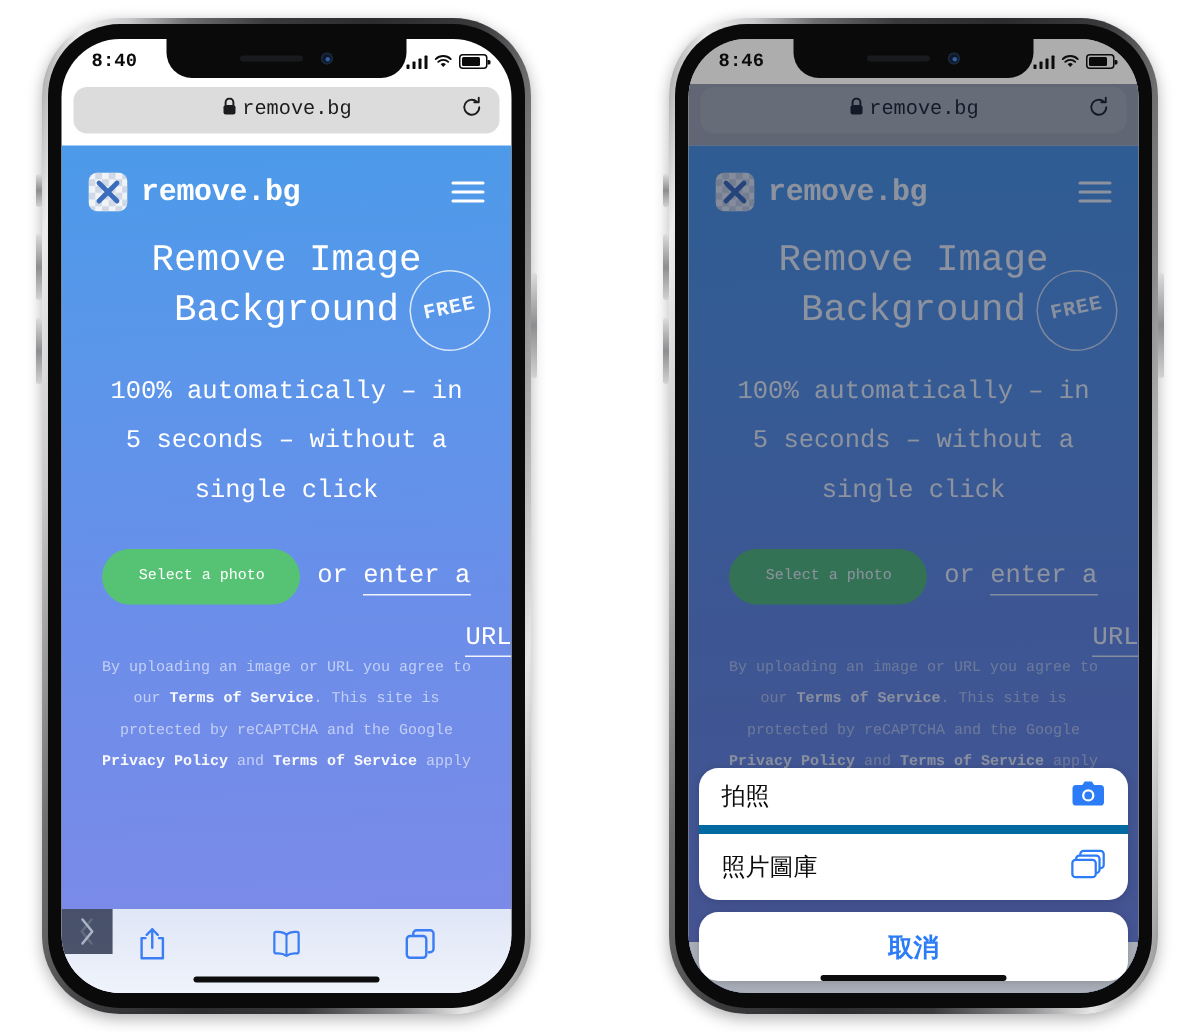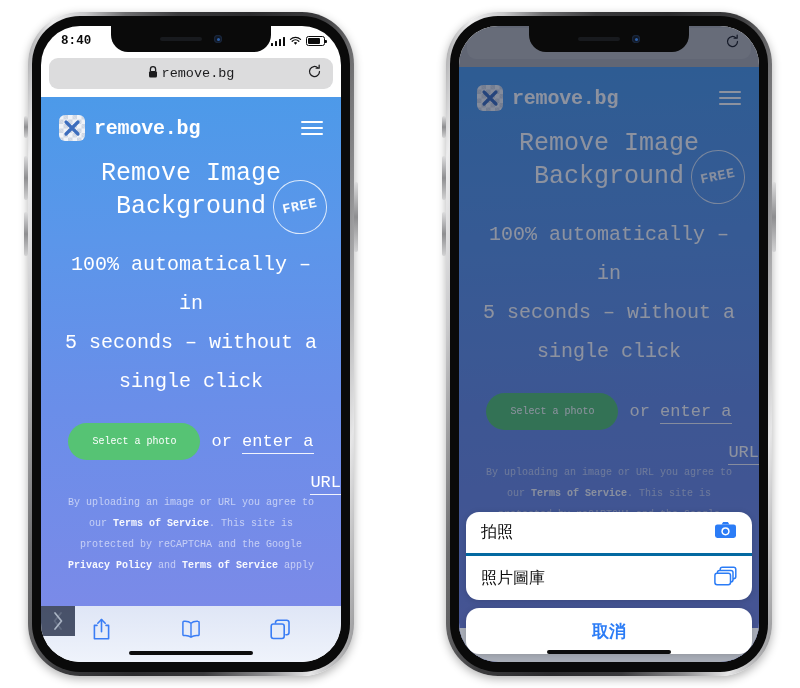--- a/index.html
+++ b/index.html
@@ -118,21 +118,21 @@
   .freebadge{
     position:absolute; right:14px; top:23px;
     width:54px;height:54px;border-radius:50%;
     border:1.6px solid rgba(255,255,255,.78);
     color:rgba(255,255,255,.95); font-size:13.5px; font-weight:bold; letter-spacing:.6px;
     display:flex; align-items:center; justify-content:center;
     transform:rotate(-12deg);
   }
   .subline{
     margin-top:22px; padding:0 22px; text-align:center;
-    color:#fff; font-size:20px; line-height:1.95; font-weight:300;
+    color:#fff; font-size:17px; line-height:1.95; font-weight:300;
   }
   .cta{
     margin-top:22px; padding:0 22px;
     display:flex; align-items:center; justify-content:center; gap:11px; flex-wrap:wrap;
   }
   .selectbtn{
     background:#56c374; color:#fff; border:none;
     padding:13px 24px; border-radius:26px;
     font-size:10px; font-family:inherit; cursor:pointer;
   }
@@ -177,21 +177,21 @@
     position:absolute; left:0; right:0; bottom:0; z-index:60;
     padding:0 7px 8px;
   }
   .sheet-group{
     background:#fff; border-radius:13px; overflow:hidden;
     box-shadow:0 1px 6px rgba(0,0,0,.15);
   }
   .sheet-row{
     height:44px; display:flex; align-items:center; justify-content:space-between;
     padding:0 15px; font-size:16px; color:#0b0b0b;
-    border-bottom:3px solid #0369a1;
+    border-bottom:6px solid #0369a1;
     cursor:pointer;
   }
   .sheet-row:last-child{ border-bottom:none; }
   .sheet-cancel{
     margin-top:8px; background:#fff; border-radius:13px;
     height:46px; display:flex; align-items:center; justify-content:center;
     color:#2b7cf6; font-size:17px; font-weight:bold; cursor:pointer;
     box-shadow:0 1px 6px rgba(0,0,0,.15);
   }
   .sheet-bottombar{
@@ -350,20 +350,41 @@
     <div class="btn-side btn-power"></div>
 
     <div class="bezel">
       <div class="screen">
 
         <div class="notch">
           <div class="speaker"></div>
           <div class="frontcam"></div>
         </div>
 
+        <div class="statusbar">
+          <div class="sb-time">8:46</div>
+          <div class="sb-right">
+            <div class="bars">
+                <i></i>
+                <i></i>
+                <i></i>
+                <i></i>
+              </div>
+            <div class="wifi">
+              <svg viewBox="0 0 16 12" width="13" height="10">
+                  <path d="M8 10.6 5.9 8.3a3 3 0 0 1 4.2 0L8 10.6z" fill="#0b0b0b"></path>
+                  <path d="M3.9 6.3a5.9 5.9 0 0 1 8.2 0" stroke="#0b0b0b" stroke-width="1.5" fill="none" stroke-linecap="round"></path>
+                  <path d="M1.8 4a8.9 8.9 0 0 1 12.4 0" stroke="#0b0b0b" stroke-width="1.5" fill="none" stroke-linecap="round"></path>
+                </svg>
+            </div>
+            <div class="batt">
+                <span></span>
+              </div>
+          </div>
+        </div>
 
         <div class="urlwrap">
           <div class="urlbar">
             <span class="lock">
               <svg width="10" height="12" viewBox="0 0 10 12">
                   <path d="M2.4 5V3.3a2.6 2.6 0 0 1 5.2 0V5" stroke="#1c1c1e" stroke-width="1.3" fill="none"></path>
                   <rect x="1" y="5" width="8" height="6.4" rx="1.5" fill="#1c1c1e"></rect>
                 </svg>
             </span>
             <span>remove.bg</span>

